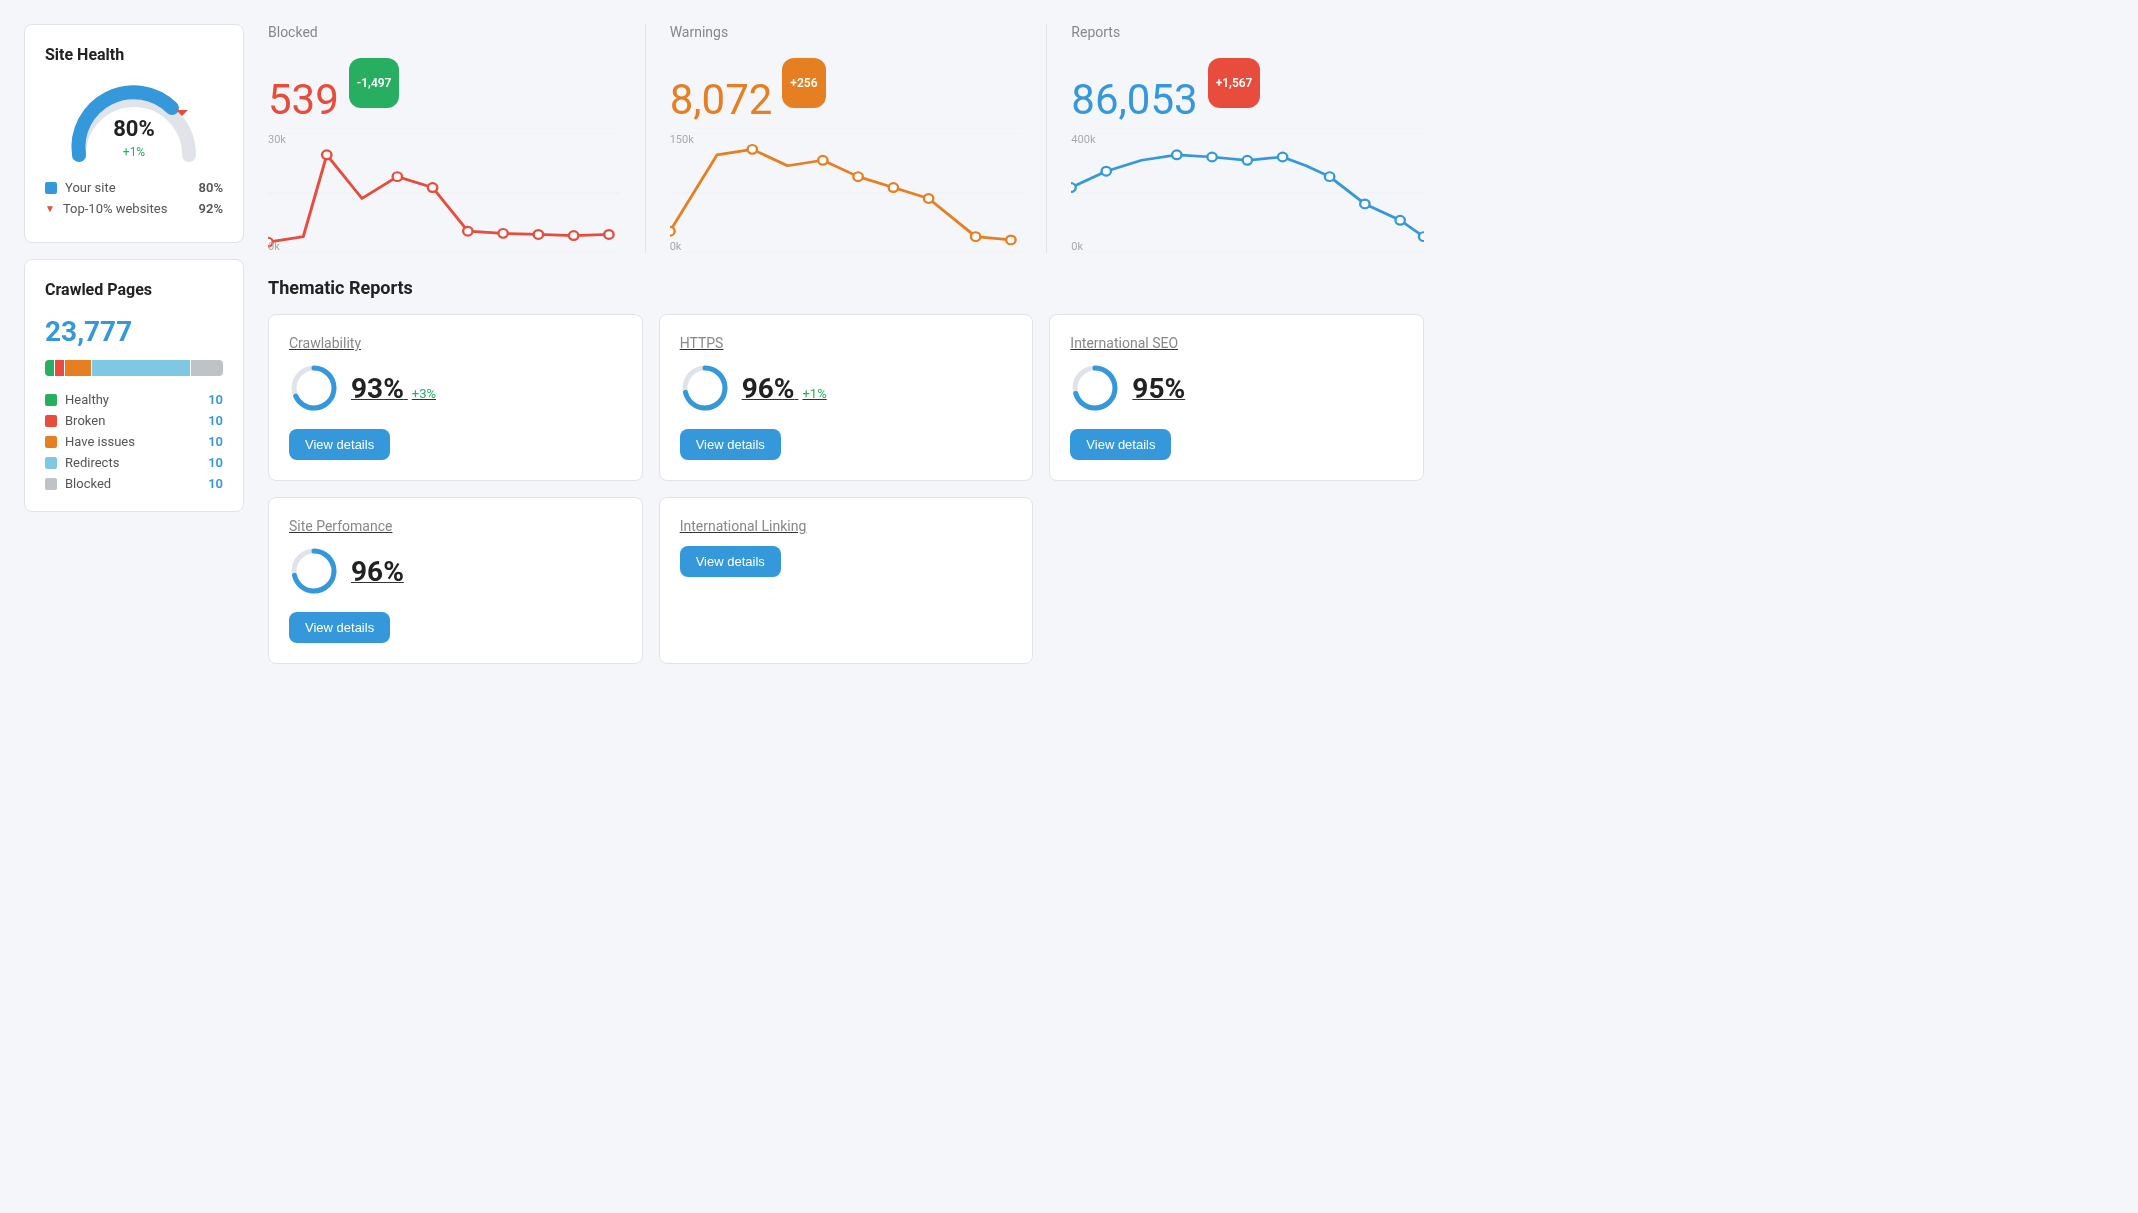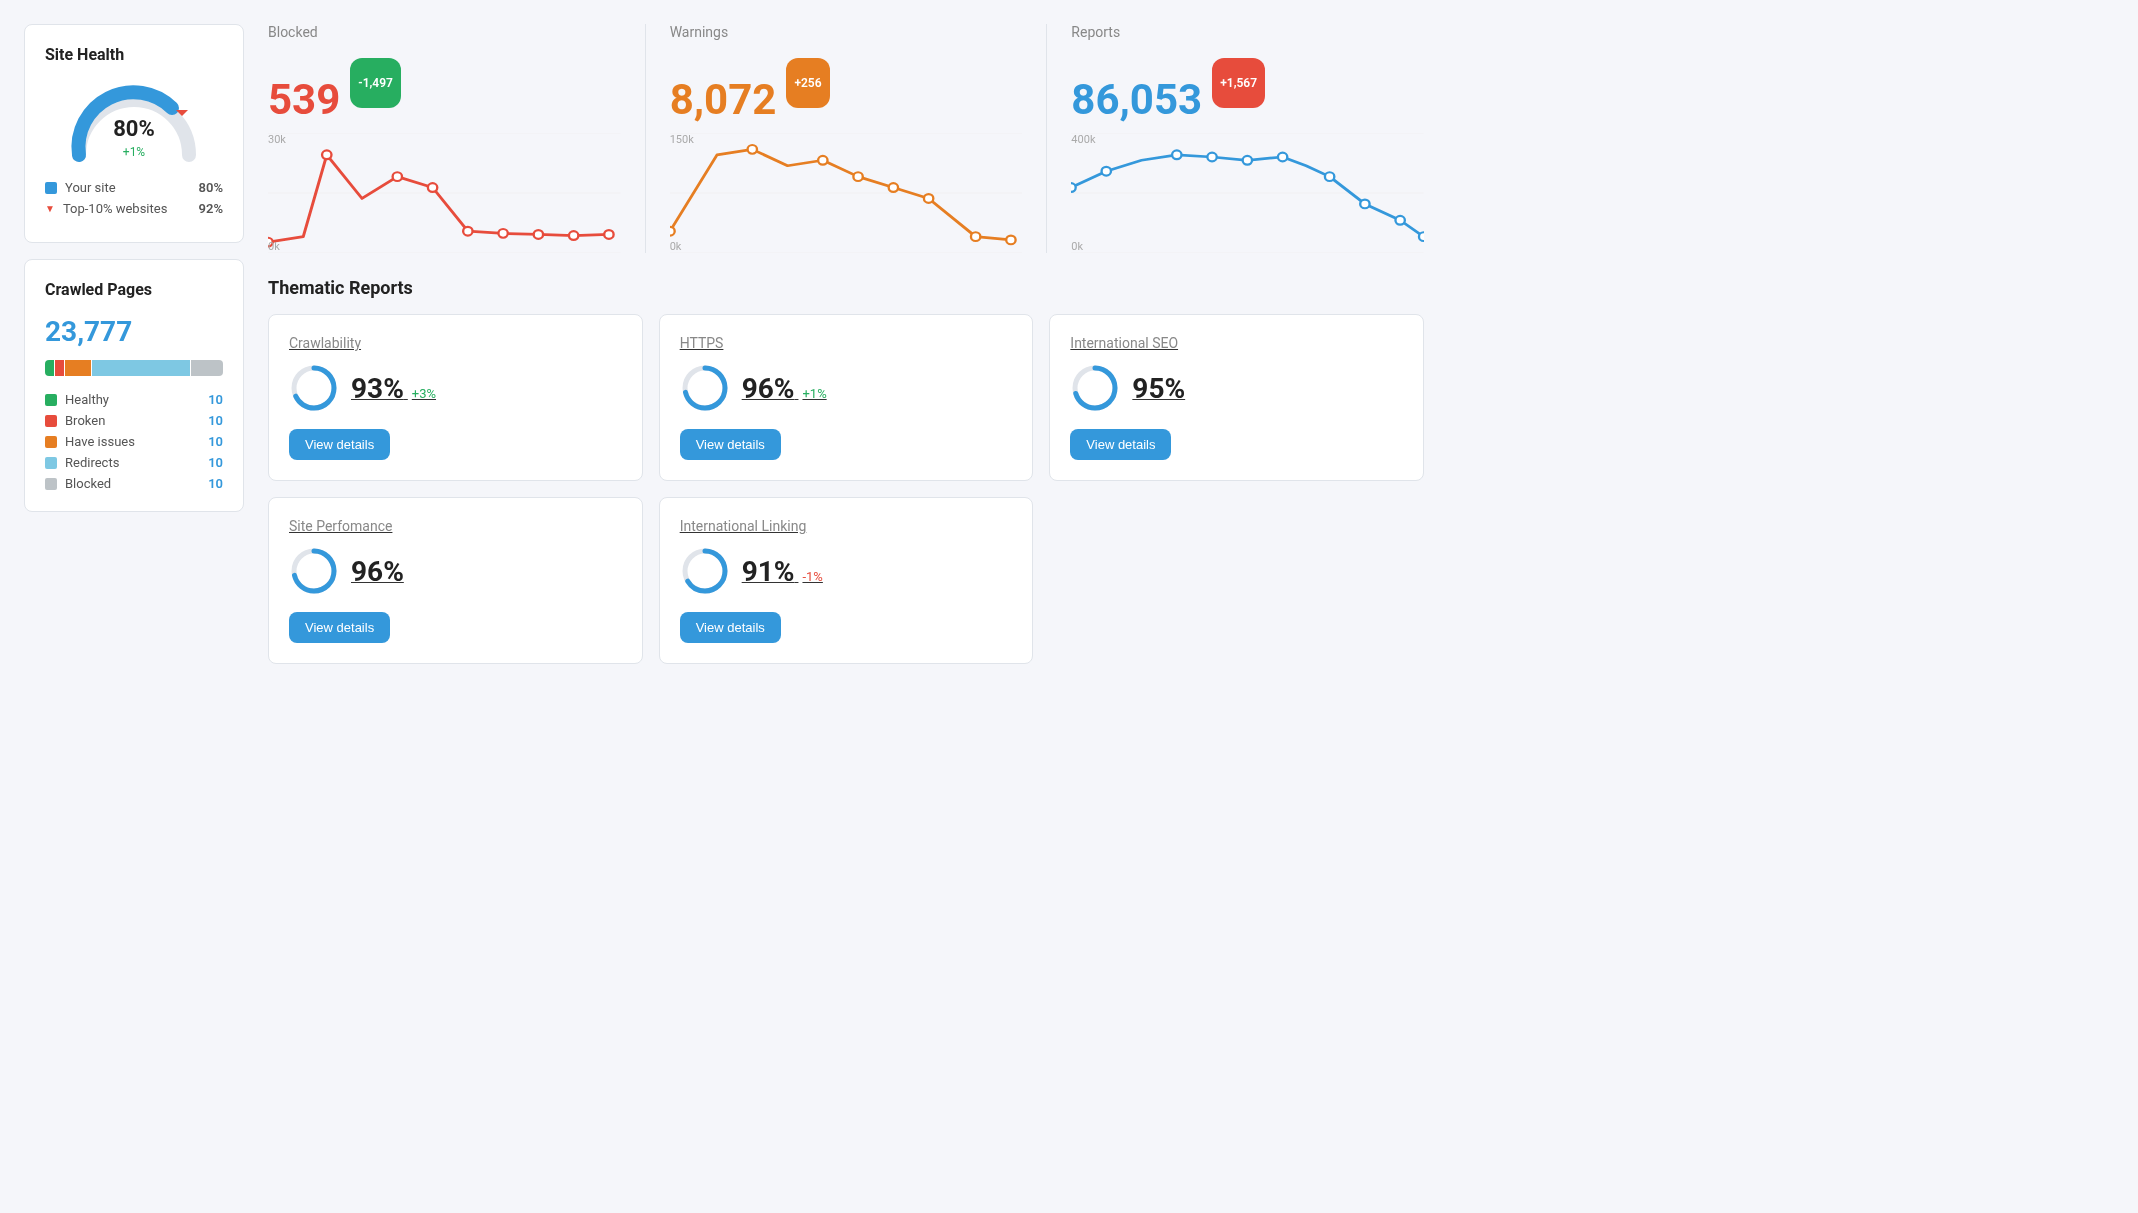--- a/index.html
+++ b/index.html
@@ -159,21 +159,21 @@
       margin-bottom: 4px;
     }
     .metric-value-row {
       display: flex;
       align-items: center;
       gap: 10px;
       margin-bottom: 12px;
     }
     .metric-value {
       font-size: 42px;
-      font-weight: 700;
+      font-weight: 400;
       line-height: 1;
       margin-top: 35px;
     }
     .metric-errors { color: #e74c3c; }
     .metric-warnings { color: #e67e22; }
     .metric-notices { color: #3498db; }
     .metric-badge {
       border-radius: 12px;
       padding: 18px 8px;
       font-size: 12px;
@@ -512,32 +512,20 @@
             </div>
             <div>
               <span class="report-percent">96%</span>
             </div>
           </div>
           <button class="view-details-btn">View details</button>
         </div>
 
         <div class="report-card">
           <div class="report-card-title">International Linking</div>
-          <div class="report-value-row">
-            <div class="donut-wrapper">
-              <svg viewBox="0 0 50 50" width="50" height="50">
-                <circle cx="25" cy="25" r="20" fill="none" stroke="#e0e4ea" stroke-width="5"></circle>
-                <circle cx="25" cy="25" r="20" fill="none" stroke="#3498db" stroke-width="5" stroke-dasharray="114.4 125.7" stroke-dashoffset="31.4" stroke-linecap="round" transform="rotate(-90 25 25)"></circle>
-              </svg>
-            </div>
-            <div>
-              <span class="report-percent">91%</span>
-              <span class="report-change-neg">-1%</span>
-            </div>
-          </div>
           <button class="view-details-btn">View details</button>
         </div>
 
         <div></div>
       </div>
     </div>
   </div>
 </div>
 
 </body></html>

